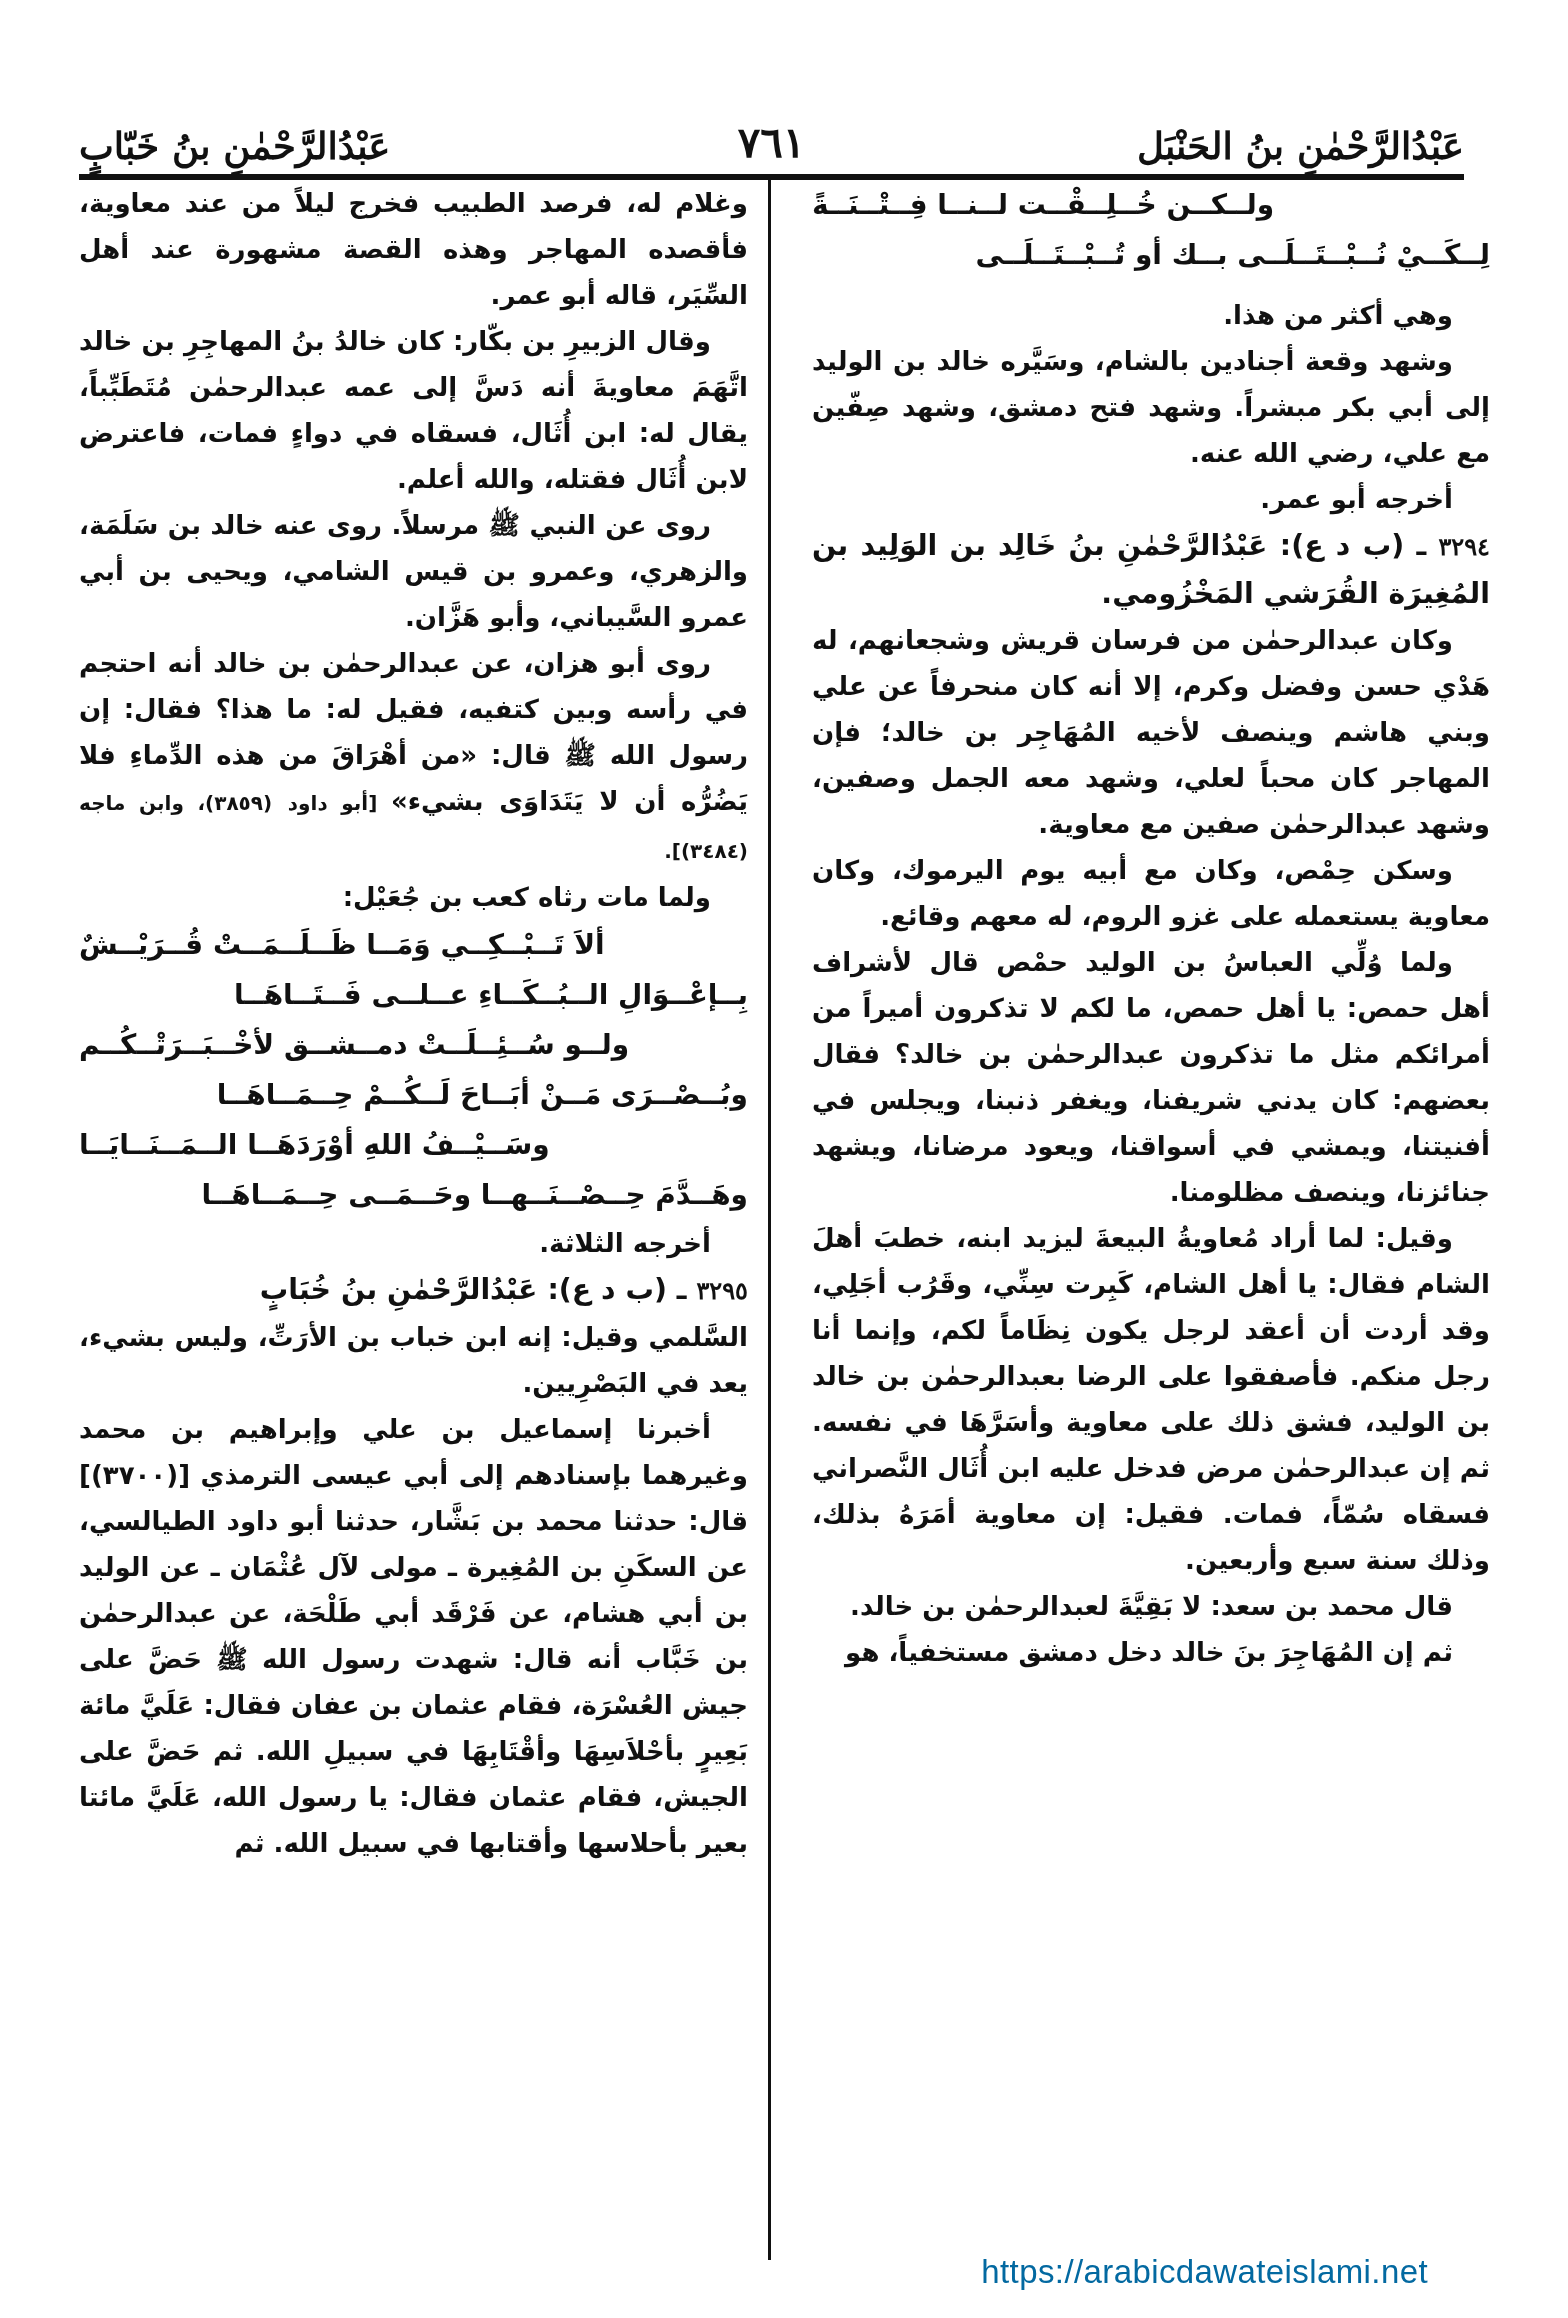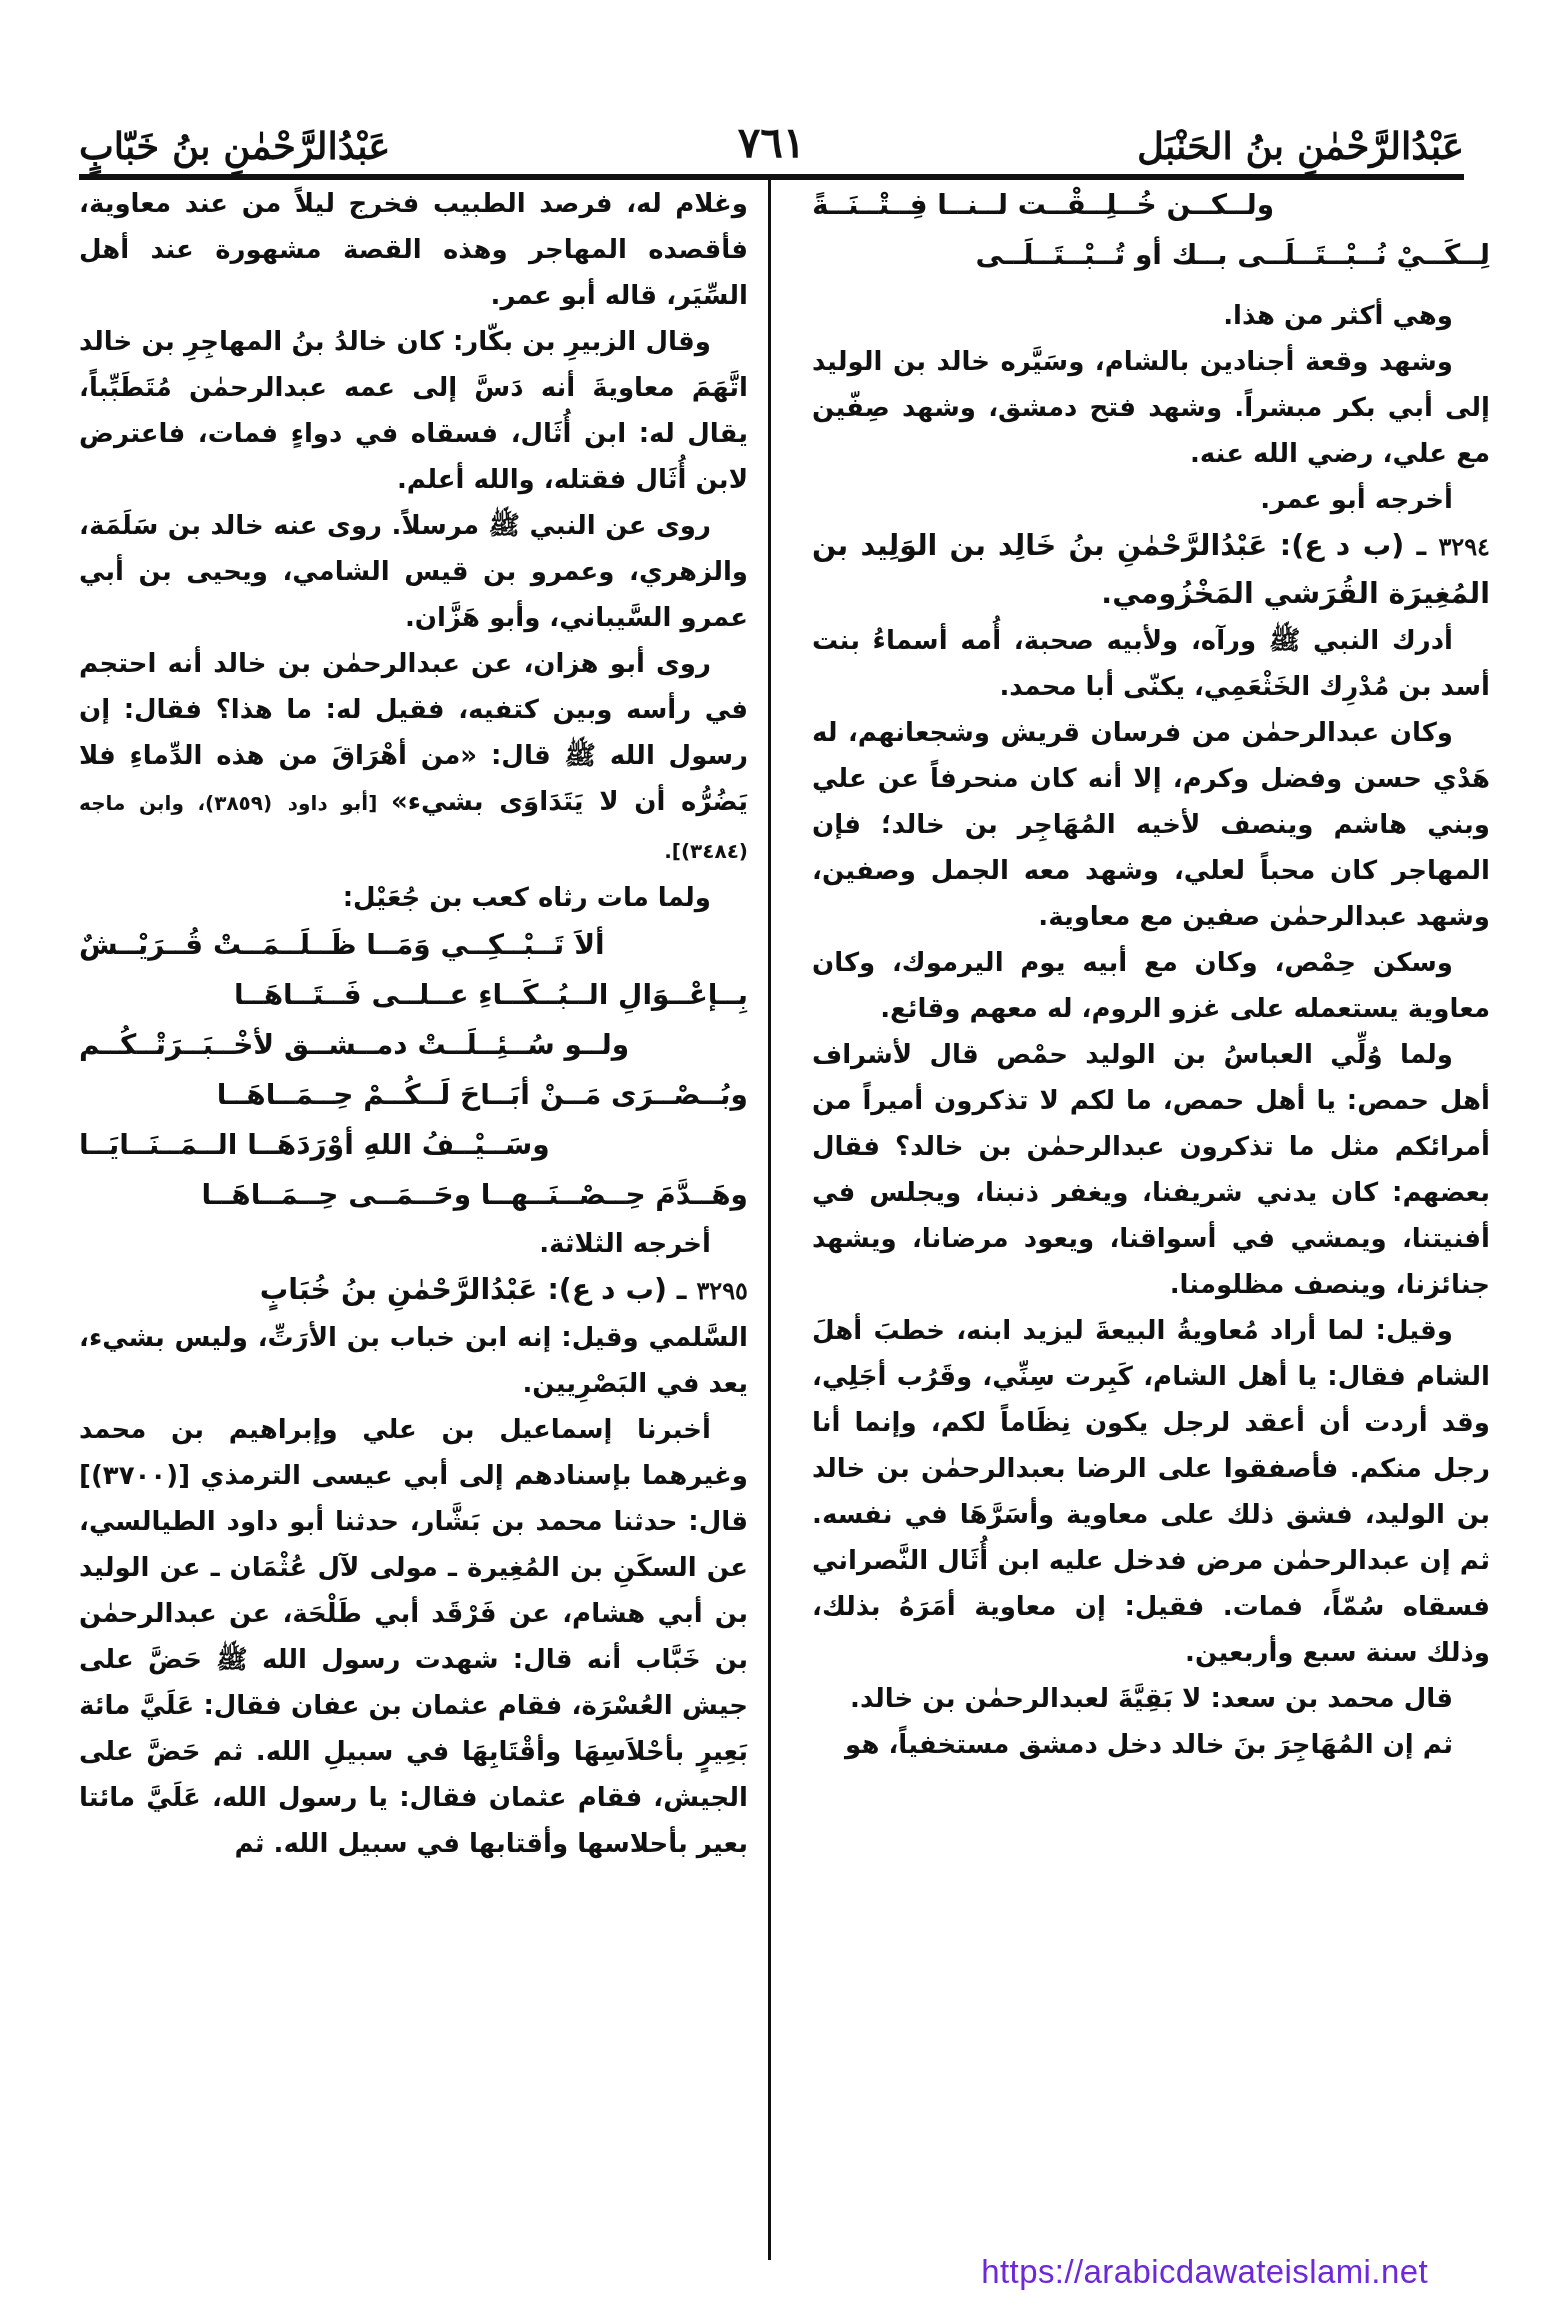--- a/index.html
+++ b/index.html
@@ -38,21 +38,21 @@
   .p.noindent { text-indent: 0; }
   .verse { margin: 0; font-size: 28px; line-height: 50px; }
   .verse.a { text-align: left; padding-right: 0; }
   .verse.b { text-align: right; }
   .entry-title { margin: 0; font-size: 28.4px; line-height: 47px; font-weight: 900; }
   .entry-num { font-family: "DejaVu Serif", serif; font-weight: 700; font-size: 24px; }
   .hadith { font-weight: 900; }
   .small { font-size: 20px; font-weight: bold; }
   .watermark {
     position: absolute; top: 2253px; right: 141px; direction: ltr;
-    font-family: "Liberation Sans", sans-serif; font-size: 33px; color: #6d28d9;
+    font-family: "Liberation Sans", sans-serif; font-size: 33px; color: #0369a1;
     letter-spacing: 0.4px;
   }
 </style>
 </head>
 <body>
 
 <div class="header">
   <div class="hdr-right">عَبْدُالرَّحْمٰنِ بنُ الحَنْبَل</div>
   <div class="hdr-num">٧٦١</div>
   <div class="hdr-left">عَبْدُالرَّحْمٰنِ بنُ خَبّابٍ</div>
@@ -64,21 +64,20 @@
   <p class="verse a">ولــكــن خُــلِــقْــت لــنــا فِــتْــنَــةً</p>
   <p class="verse b">لِــكَــيْ نُــبْــتَــلَــى بــك أو تُــبْــتَــلَــى</p>
   <p class="p" style="margin-top:11.7px">وهي أكثر من هذا.</p>
   <p class="p">وشهد وقعة أجنادين بالشام، وسَيَّره خالد بن الوليد إلى أبي بكر مبشراً. وشهد فتح دمشق، وشهد صِفّين مع علي، رضي الله عنه.</p>
   <p class="p">أخرجه أبو عمر.</p>
   <p class="entry-title">
     <span class="entry-num">٣٢٩٤</span>
     <span>ـ (ب د ع):</span>
     <span>عَبْدُالرَّحْمٰنِ بنُ خَالِد بن الوَلِيد بن المُغِيرَة القُرَشي المَخْزُومي.</span>
   </p>
-  <p class="p">أدرك النبي ﷺ ورآه، ولأبيه صحبة، أُمه أسماءُ بنت أسد بن مُدْرِك الخَثْعَمِي، يكنّى أبا محمد.</p>
   <p class="p">وكان عبدالرحمٰن من فرسان قريش وشجعانهم، له هَدْي حسن وفضل وكرم، إلا أنه كان منحرفاً عن علي وبني هاشم وينصف لأخيه المُهَاجِر بن خالد؛ فإن المهاجر كان محباً لعلي، وشهد معه الجمل وصفين، وشهد عبدالرحمٰن صفين مع معاوية.</p>
   <p class="p">وسكن حِمْص، وكان مع أبيه يوم اليرموك، وكان معاوية يستعمله على غزو الروم، له معهم وقائع.</p>
   <p class="p">ولما وُلِّي العباسُ بن الوليد حمْص قال لأشراف أهل حمص: يا أهل حمص، ما لكم لا تذكرون أميراً من أمرائكم مثل ما تذكرون عبدالرحمٰن بن خالد؟ فقال بعضهم: كان يدني شريفنا، ويغفر ذنبنا، ويجلس في أفنيتنا، ويمشي في أسواقنا، ويعود مرضانا، ويشهد جنائزنا، وينصف مظلومنا.</p>
   <p class="p">وقيل: لما أراد مُعاويةُ البيعةَ ليزيد ابنه، خطبَ أهلَ الشام فقال: يا أهل الشام، كَبِرت سِنِّي، وقَرُب أجَلِي، وقد أردت أن أعقد لرجل يكون نِظَاماً لكم، وإنما أنا رجل منكم. فأصفقوا على الرضا بعبدالرحمٰن بن خالد بن الوليد، فشق ذلك على معاوية وأسَرَّهَا في نفسه. ثم إن عبدالرحمٰن مرض فدخل عليه ابن أُثَال النَّصراني فسقاه سُمّاً، فمات. فقيل: إن معاوية أمَرَهُ بذلك، وذلك سنة سبع وأربعين.</p>
   <p class="p">قال محمد بن سعد: لا بَقِيَّةَ لعبدالرحمٰن بن خالد.</p>
   <p class="p">ثم إن المُهَاجِرَ بنَ خالد دخل دمشق مستخفياً، هو</p>
 </div>
 
 <div class="col left">
   <p class="p noindent">وغلام له، فرصد الطبيب فخرج ليلاً من عند معاوية، فأقصده المهاجر وهذه القصة مشهورة عند أهل السِّيَر، قاله أبو عمر.</p>

